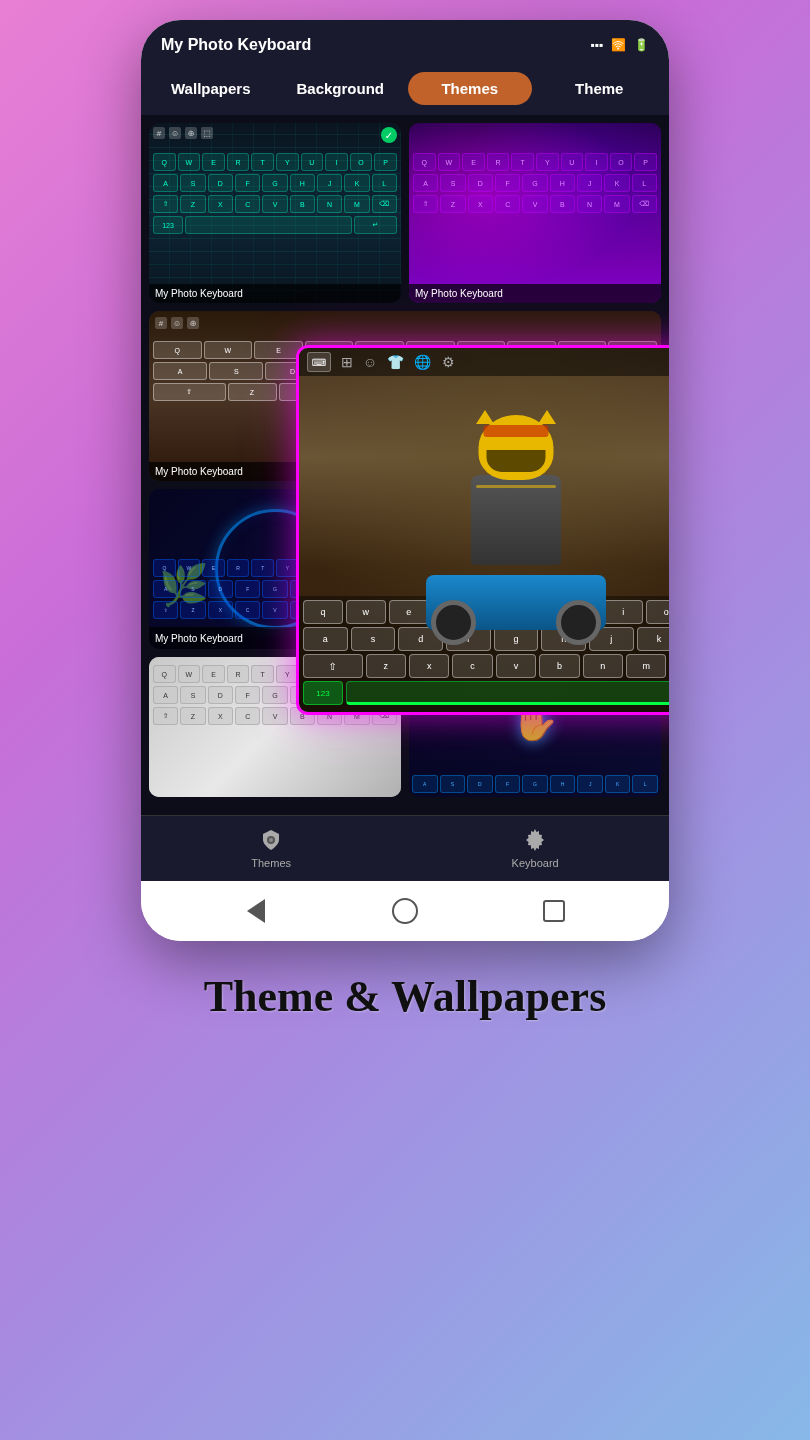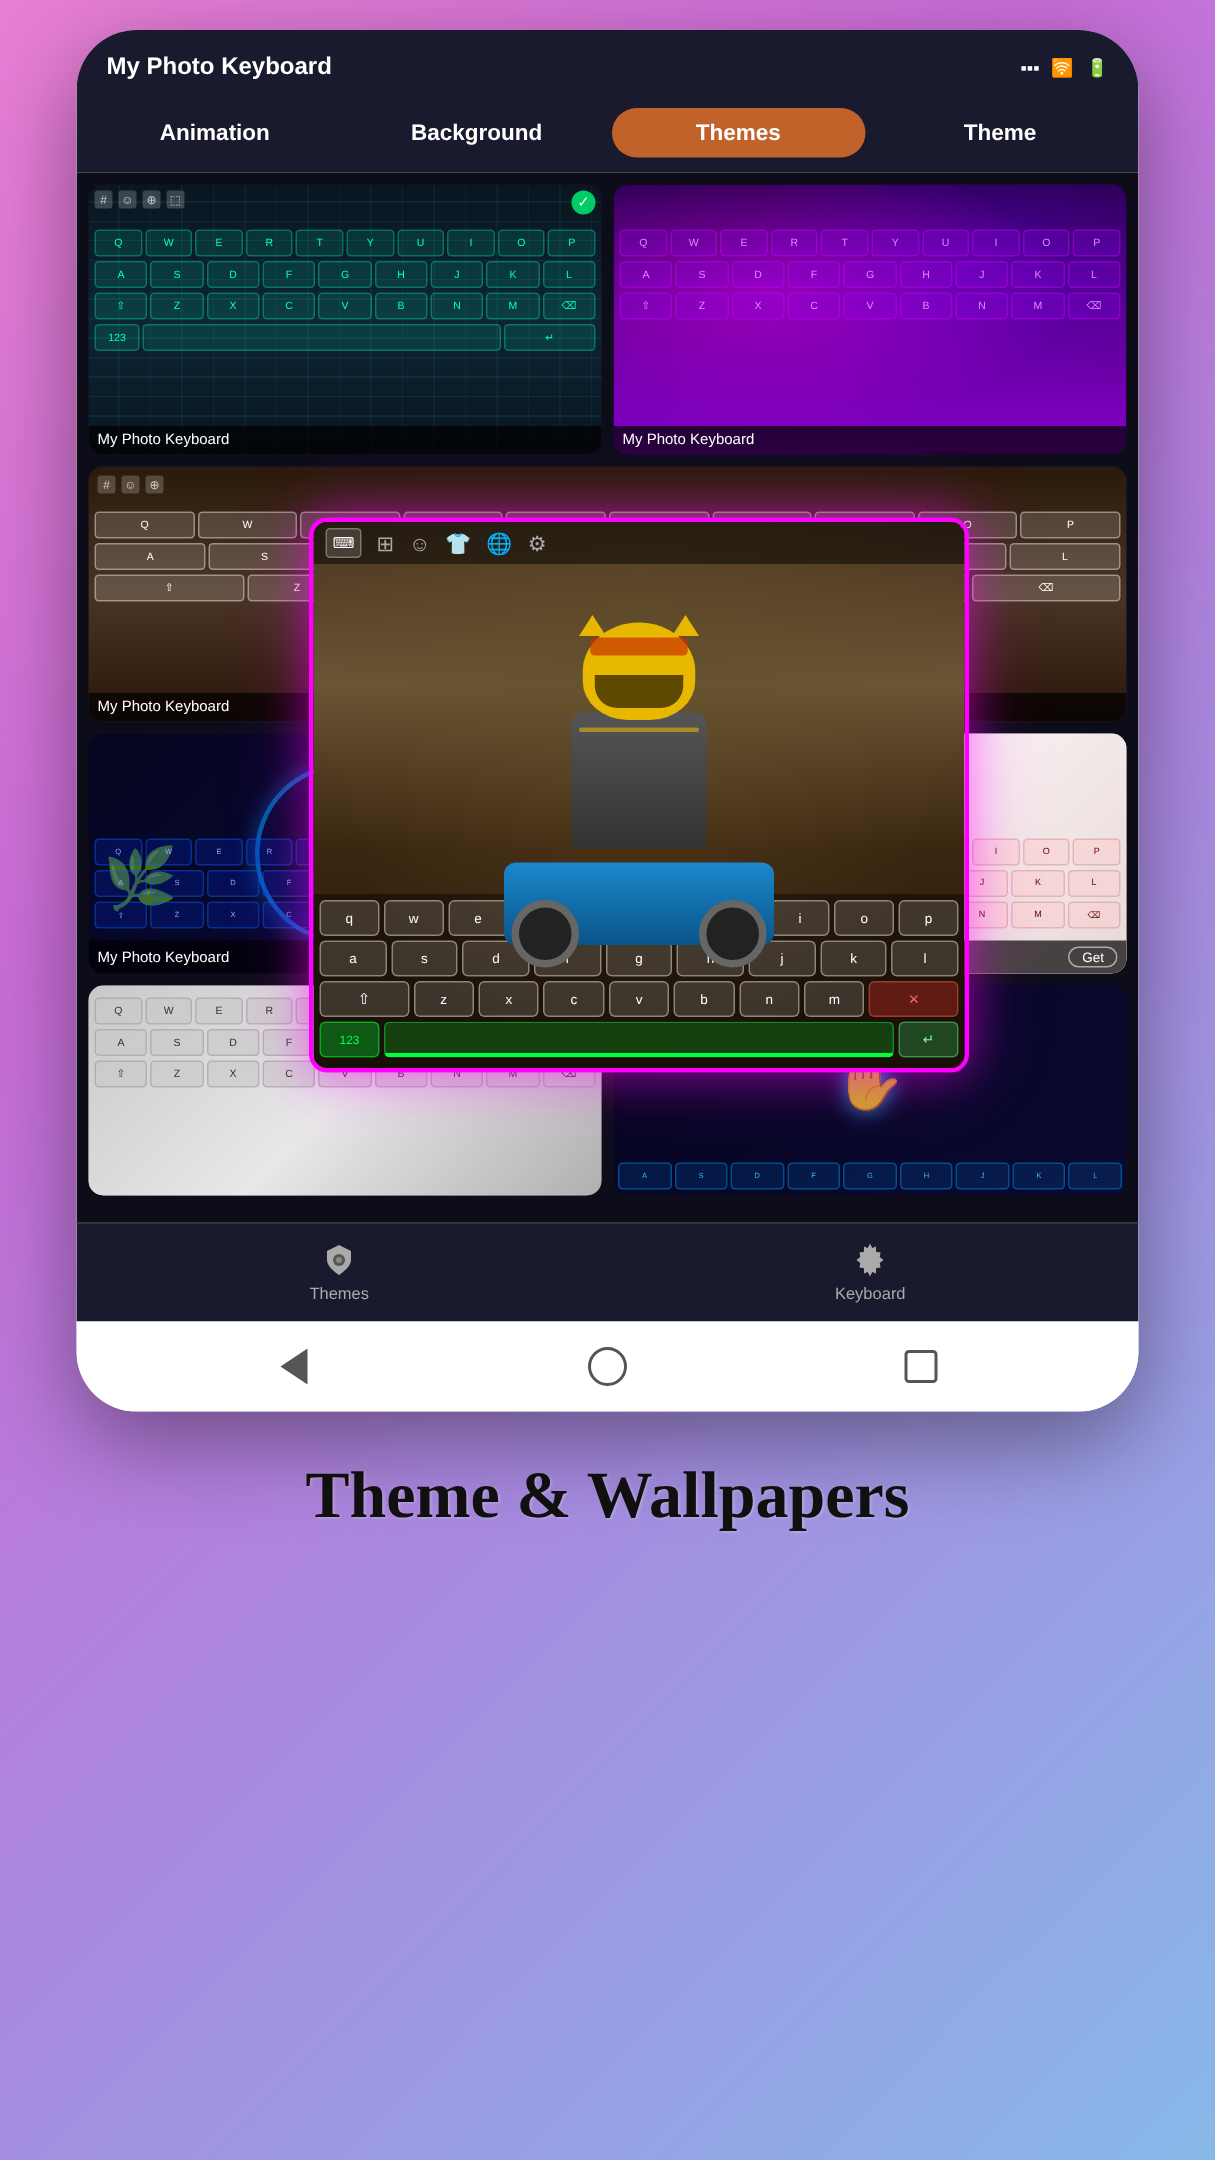--- a/index.html
+++ b/index.html
@@ -10,21 +10,21 @@
       background: linear-gradient(135deg, #e87fd4 0%, #c96dd8 30%, #a78ae0 60%, #87b8e8 100%);
       display: flex;
       flex-direction: column;
       align-items: center;
       justify-content: flex-start;
       font-family: Arial, sans-serif;
     }
 
     
     .phone-frame {
-      width: 708px;
+      width: 528px;
       margin-top: 20px;
       background: white;
       border-radius: 40px;
       box-shadow: 0 20px 60px rgba(0,0,0,0.4);
       overflow: hidden;
       position: relative;
     }
 
     .phone-top {
       background: #1a1a2e;
@@ -540,21 +540,21 @@
   <div class="phone-top">
     <span class="phone-title">My Photo Keyboard</span>
     <div class="phone-icons">
       <span class="phone-icon-small">▪▪▪</span>
       <span class="phone-icon-small">🛜</span>
       <span class="phone-icon-small">🔋</span>
     </div>
   </div>
 
   <div class="tab-bar">
-    <div class="tab-item">Animation</div>
+    <div class="tab-item">Wallpapers</div>
     <div class="tab-item">Background</div>
     <div class="tab-item active">Themes</div>
     <div class="tab-item">Theme</div>
   </div>
 
   <div class="grid-area">
 
     <div class="grid-row">
 
       <div class="grid-item grid-item-tall theme-teal">

